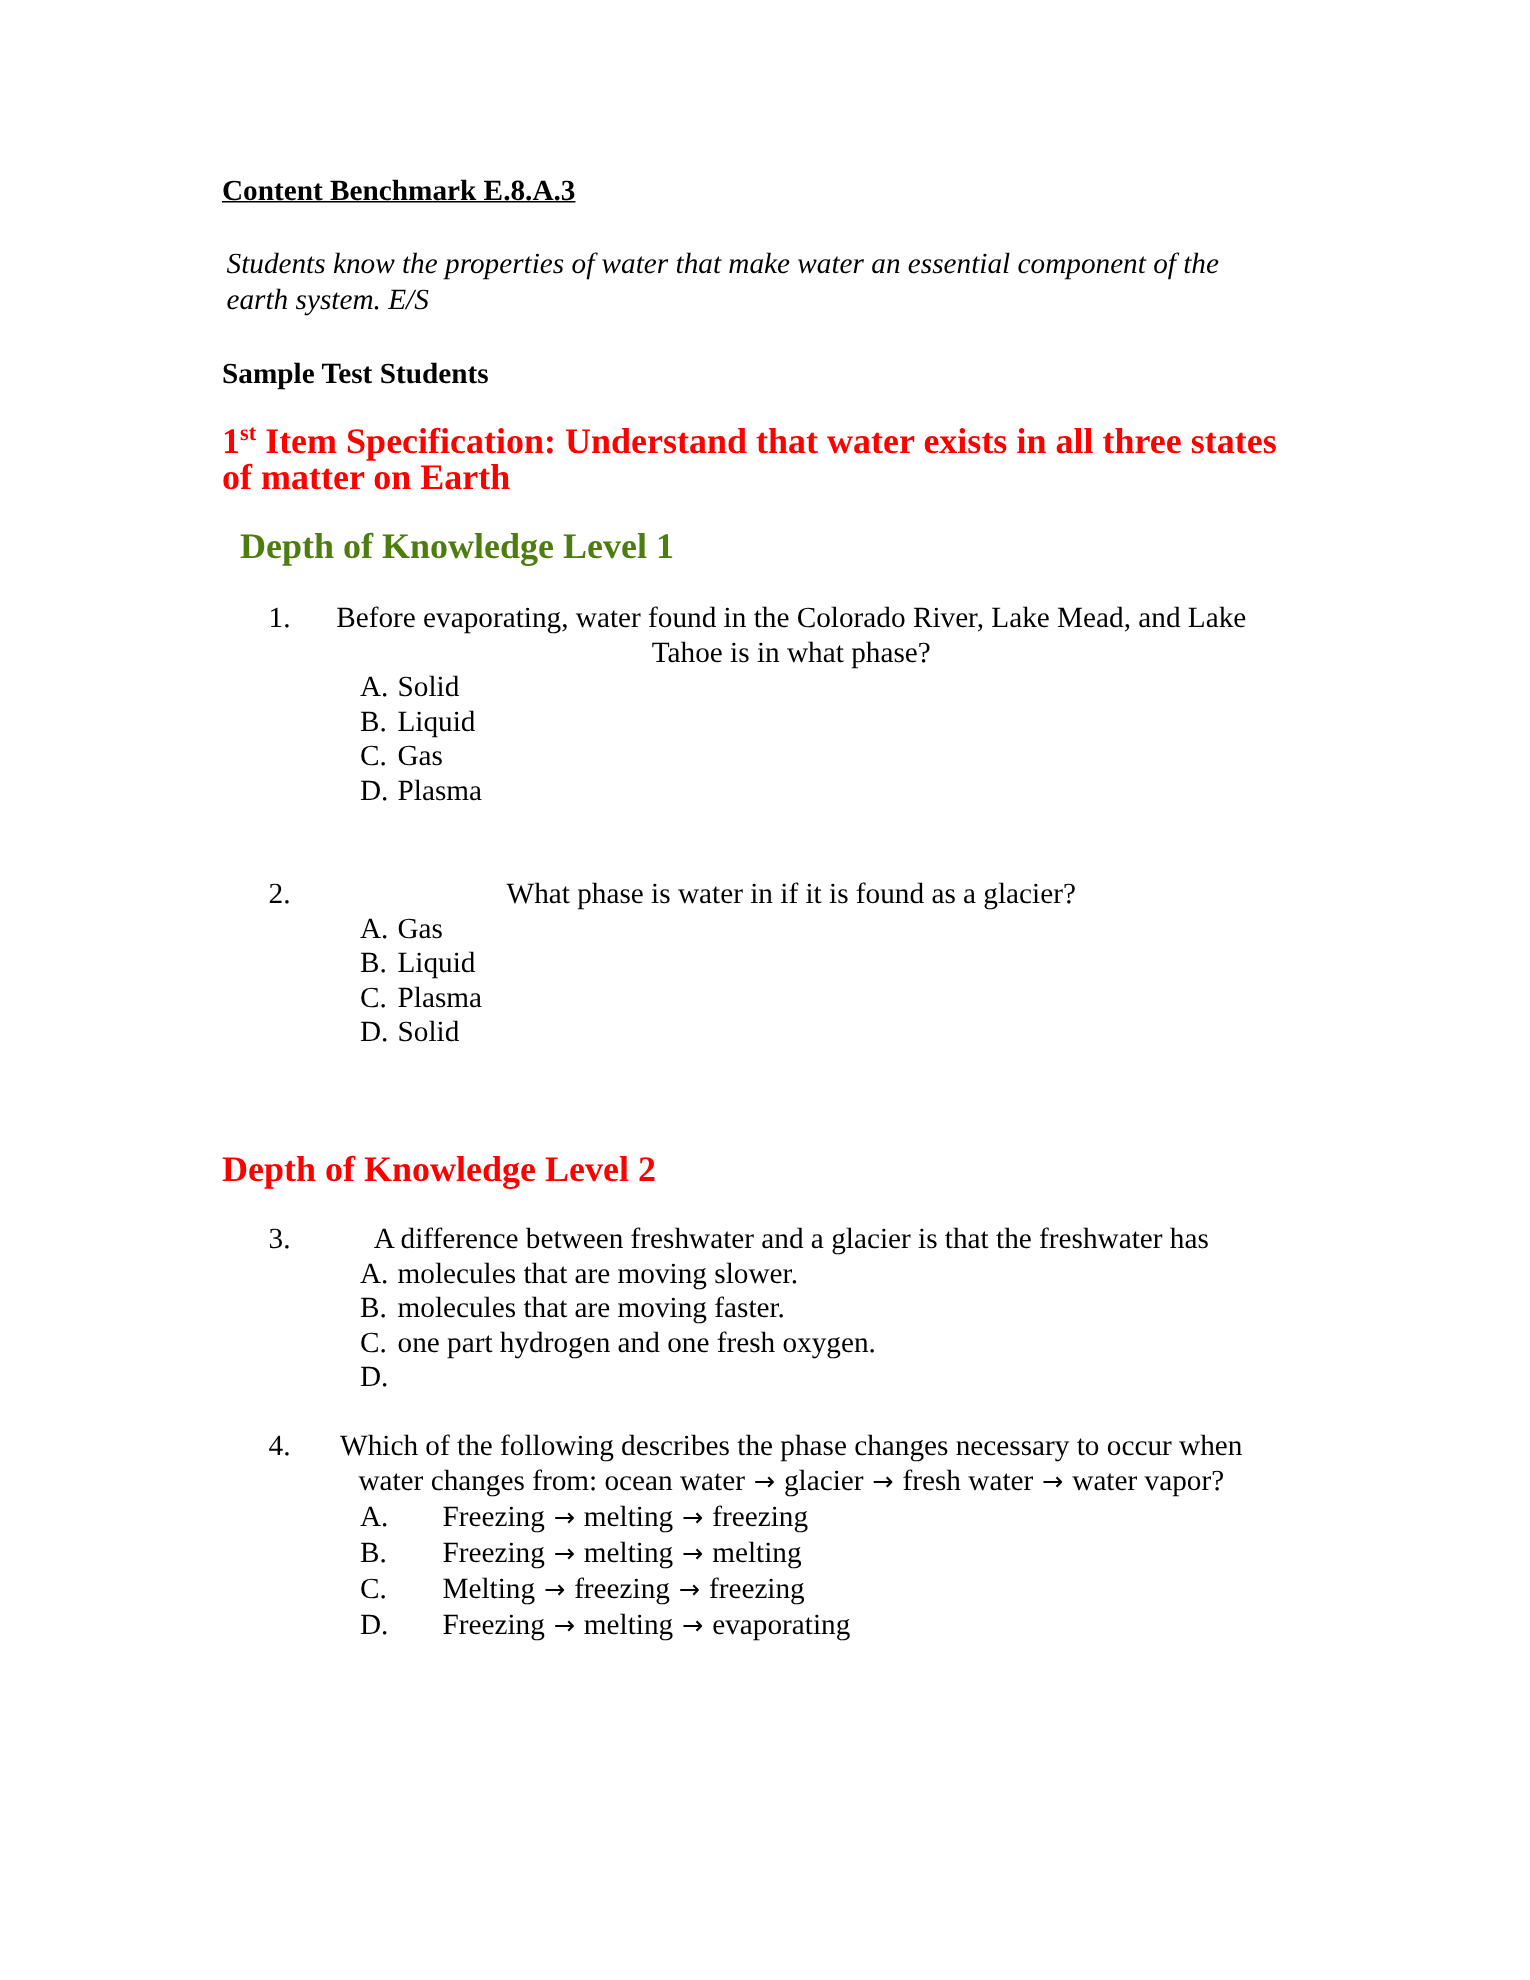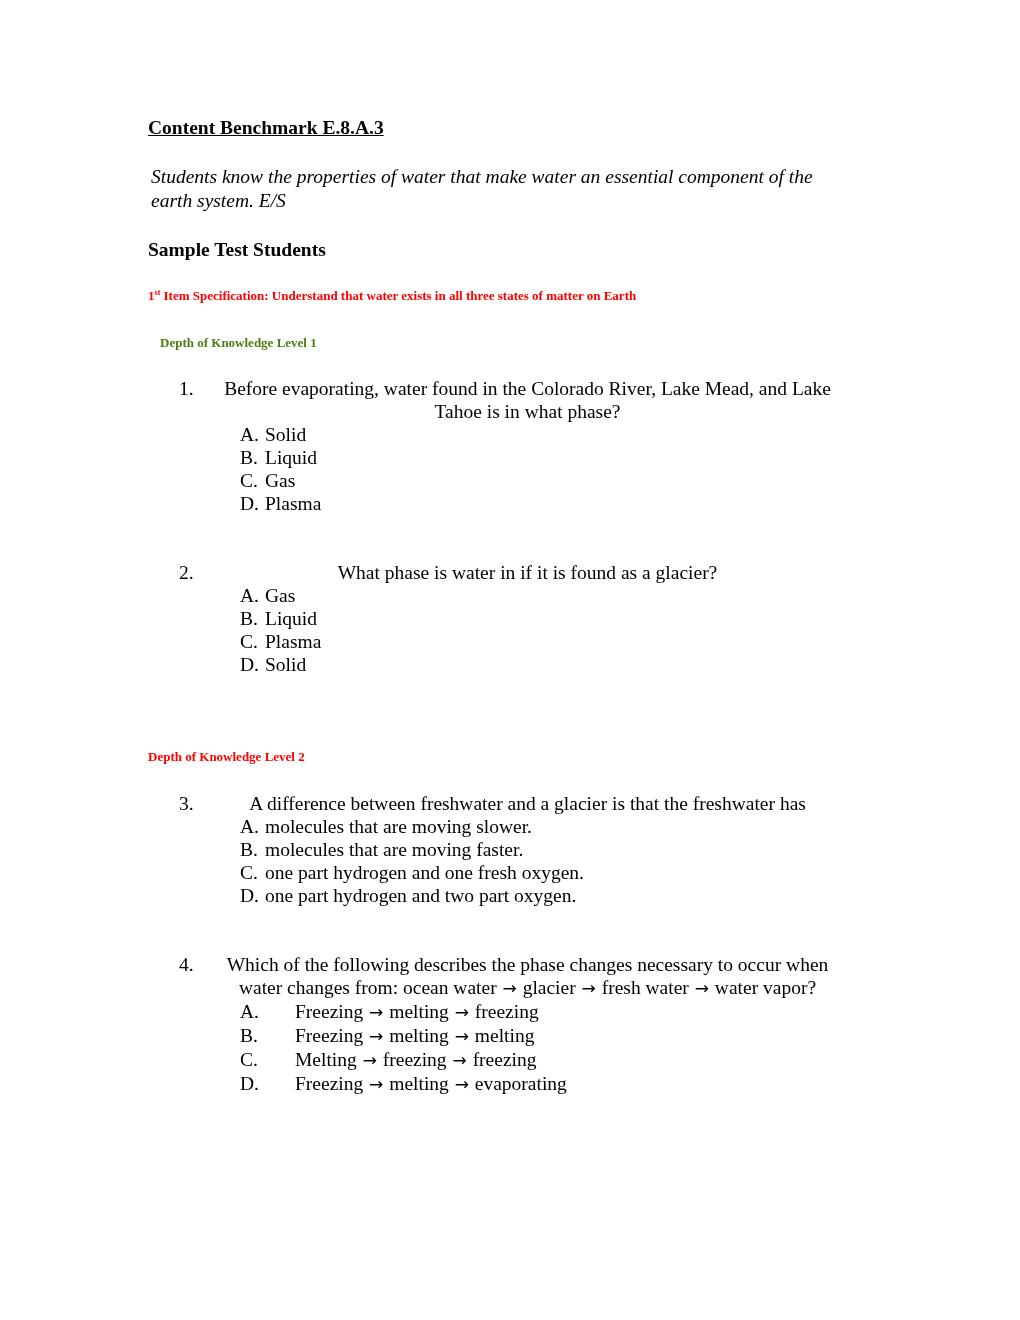--- a/index.html
+++ b/index.html
@@ -39,21 +39,21 @@
     margin: 3px;
     width: 700px;
   }
   .section-heading {
     font-size: 19.5px;
     font-weight: bold;
     line-height: 23px;
     margin: 0;
   }
   .red-heading {
-    font-size: 13px;
+    font-size: 24px;
     font-weight: bold;
     line-height: 23.5px;
     margin: 0;
     width: 706px;
   }
   .red-heading sup {
     font-size: 0.62em;
     vertical-align: super;
     line-height: 0;
   }
@@ -204,21 +204,20 @@
       <li class="option">
         <span class="opt-letter">B.</span>
         <span>molecules that are moving faster.</span>
       </li>
       <li class="option">
         <span class="opt-letter">C.</span>
         <span>one part hydrogen and one fresh oxygen.</span>
       </li>
       <li class="option">
         <span class="opt-letter">D.</span>
-        <span>one part hydrogen and two part oxygen.</span>
       </li>
     </ul>
   </div>
 
   <div class="gap-md"></div>
 
   <div class="question">
     <div class="q-line">
       <span class="q-num">4.</span>
       <span class="q-text"><span>Which of the following describes the phase changes necessary to occur when water changes from: ocean water </span><span class="arrow">→</span><span> glacier </span><span class="arrow">→</span><span> fresh water </span><span class="arrow">→</span><span> water vapor?</span></span>

